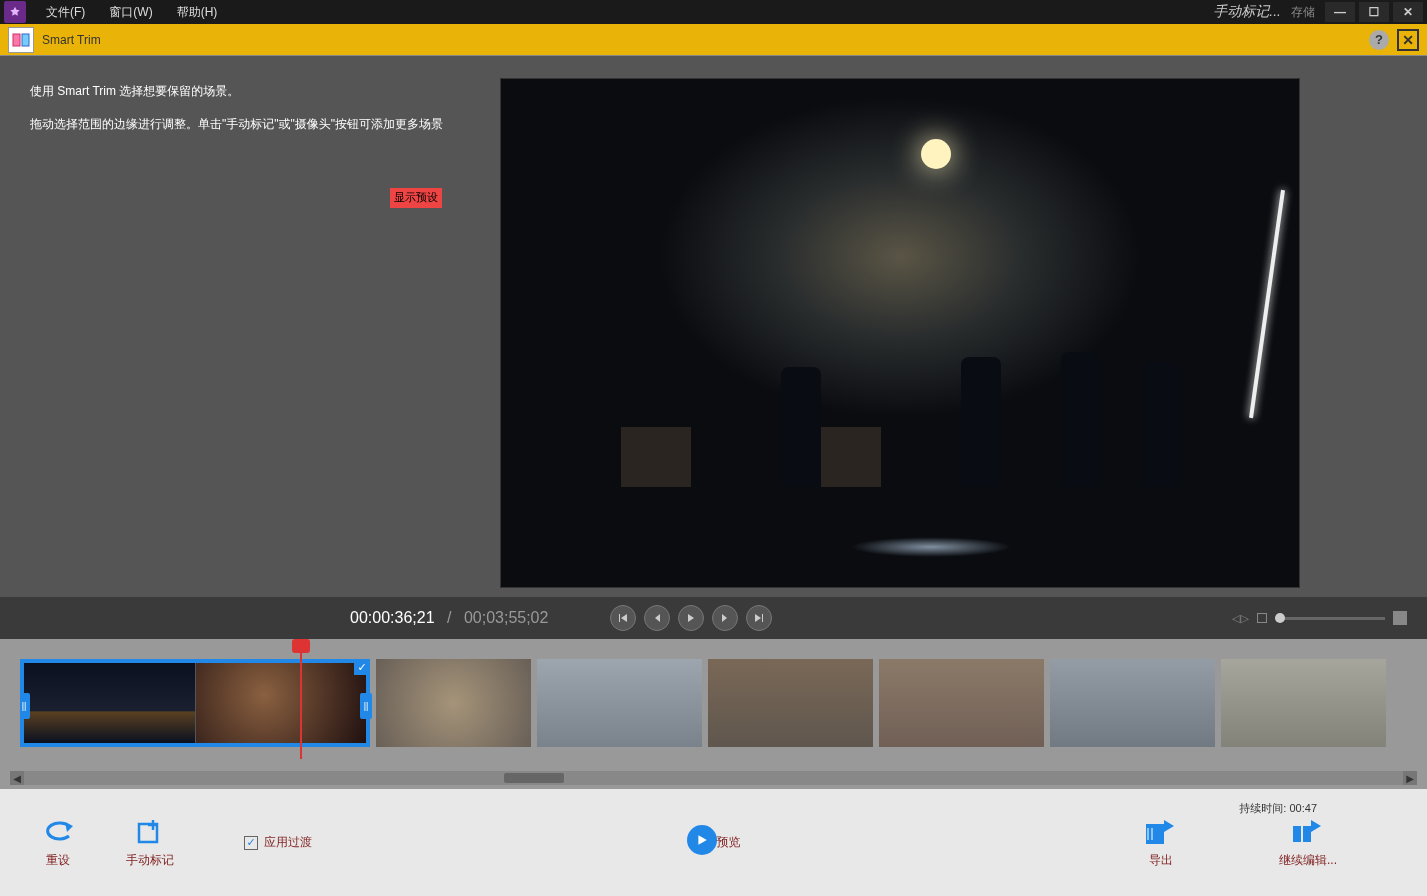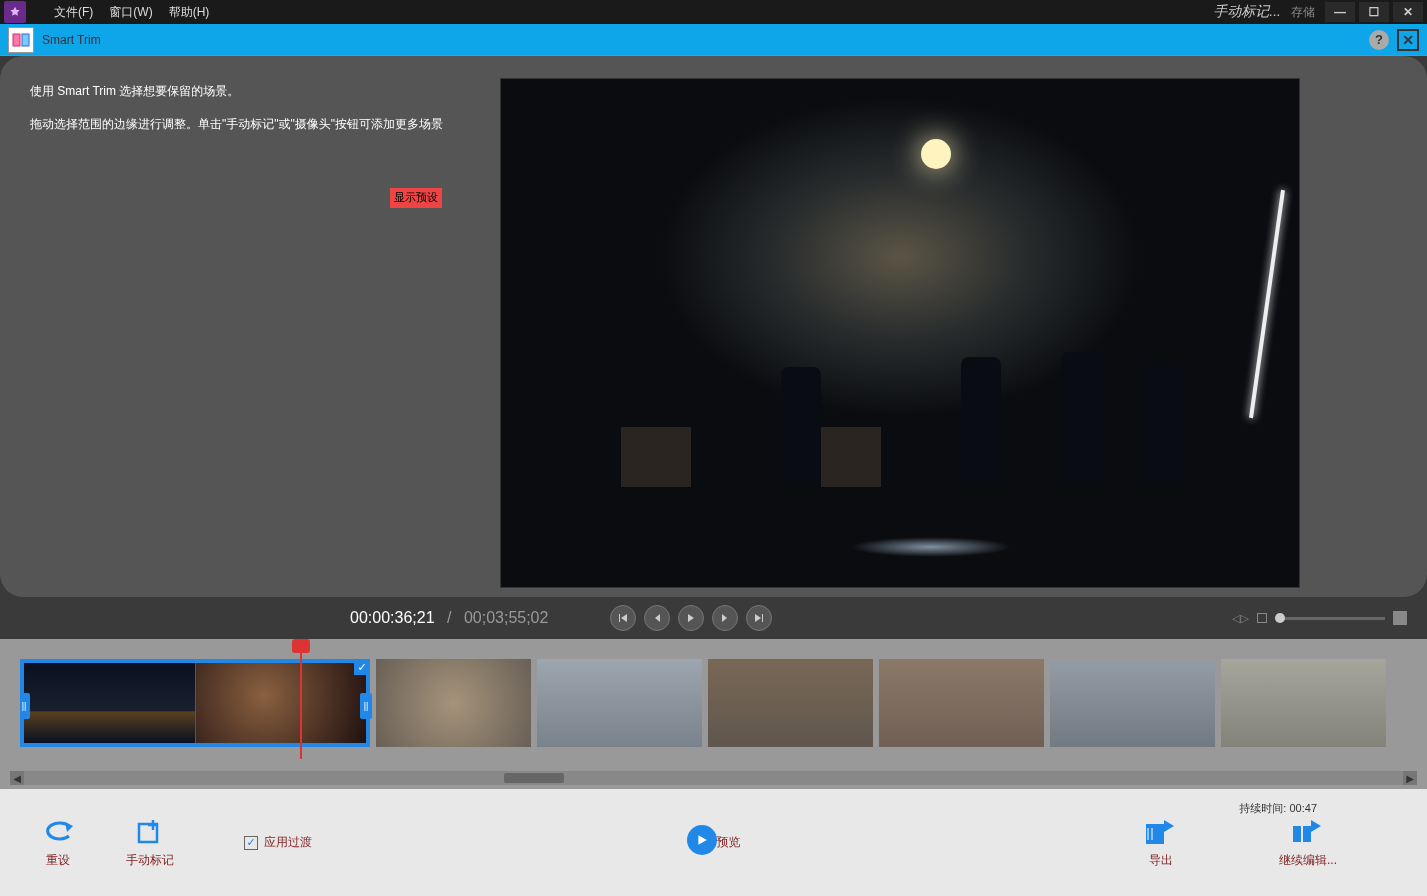--- a/index.html
+++ b/index.html
@@ -2,37 +2,37 @@
 <html><head>
 <meta charset="utf-8">
 <style>
 * { margin:0; padding:0; box-sizing:border-box; font-family:"Microsoft YaHei","Segoe UI",Arial,sans-serif; }
 body { width:1427px; height:896px; background:#3a3a3a; overflow:hidden; position:relative; }
 
 
 .titlebar { height:24px; background:#1a1a1a; display:flex; align-items:center; }
 .app-icon { width:22px; height:22px; margin:1px 4px; background:#6a2a8a; border-radius:2px; display:flex; align-items:center; justify-content:center; }
 .app-icon svg { width:14px; height:14px; }
-.menus { display:flex; gap:0; margin-left:16px; }
+.menus { display:flex; gap:8px; margin-left:8px; }
 .menus span { color:#ddd; font-size:12px; padding:2px 8px; cursor:default; }
 .project-name { margin-left:auto; font-style:italic; color:#ccc; font-size:14px; margin-right:10px; }
 .save-text { color:#888; font-size:12px; margin-right:10px; }
 .winbtns { display:flex; gap:4px; margin-right:4px; }
 .winbtn { width:30px; height:20px; background:#2a2a2a; color:#ccc; display:flex; align-items:center; justify-content:center; font-size:12px; font-weight:bold; }
 
 
-.panelbar { height:32px; background:#0ea5e9; border-bottom:1px solid #888; display:flex; align-items:center; padding:0 8px; }
+.panelbar { height:32px; background:#eab308; border-bottom:1px solid #888; display:flex; align-items:center; padding:0 8px; }
 .panelbar-icon { width:26px; height:26px; background:#fff; border:1px solid #999; margin-right:8px; display:flex; align-items:center; justify-content:center; }
 .panelbar-title { font-size:12px; color:#333; }
 .panelbar .spacer { flex:1; }
 .help-icon { width:20px; height:20px; border-radius:50%; background:#aaa; color:#333; display:flex; align-items:center; justify-content:center; font-size:13px; font-weight:bold; margin-right:8px; }
 .close-panel { width:22px; height:22px; border:2px solid #333; color:#333; display:flex; align-items:center; justify-content:center; font-size:14px; font-weight:bold; }
 
 
-.main { height:541px; background:#555; display:flex; position:relative;border-radius:23px; }
+.main { height:541px; background:#555; display:flex; position:relative; }
 .left-panel { width:500px; padding:26px 30px; color:#fff; font-size:12px; line-height:1.6; }
 .left-panel p { margin-bottom:14px; }
 .preset-btn { display:inline-block; background:#ef4444; color:#000; font-size:11px; padding:1px 4px; margin-top:40px; margin-left:360px;}
 .preview { position:absolute; left:500px; top:22px; width:800px; height:510px; background:#000; border:1px solid #333; overflow:hidden; }
 .preview-img { width:100%; height:100%; background:radial-gradient(ellipse 300px 200px at 50% 35%,#5a5545 0%,#2a2d2e 40%,#0a0c10 80%); position:relative; }
 .preview-img .light { position:absolute; width:30px; height:30px; border-radius:50%; background:#fff3c0; box-shadow:0 0 30px #fff3c0; top:60px; left:420px; }
 .preview-img .figure { position:absolute; bottom:100px; width:40px; height:120px; background:#0a0c14; border-radius:8px 8px 0 0; }
 .preview-img .f1{left:280px;} .preview-img .f2{left:460px;height:130px;} .preview-img .f3{left:560px;height:135px;} .preview-img .f4{left:640px;height:125px;}
 .preview-img .light2 { position:absolute; right:30px; top:110px; width:4px; height:230px; background:#eee; box-shadow:0 0 8px #fff; transform:rotate(8deg); }
 .preview-img .floor-light { position:absolute; bottom:30px; left:350px; width:160px; height:20px; background:radial-gradient(ellipse,#8090a0 0%,transparent 70%); }

